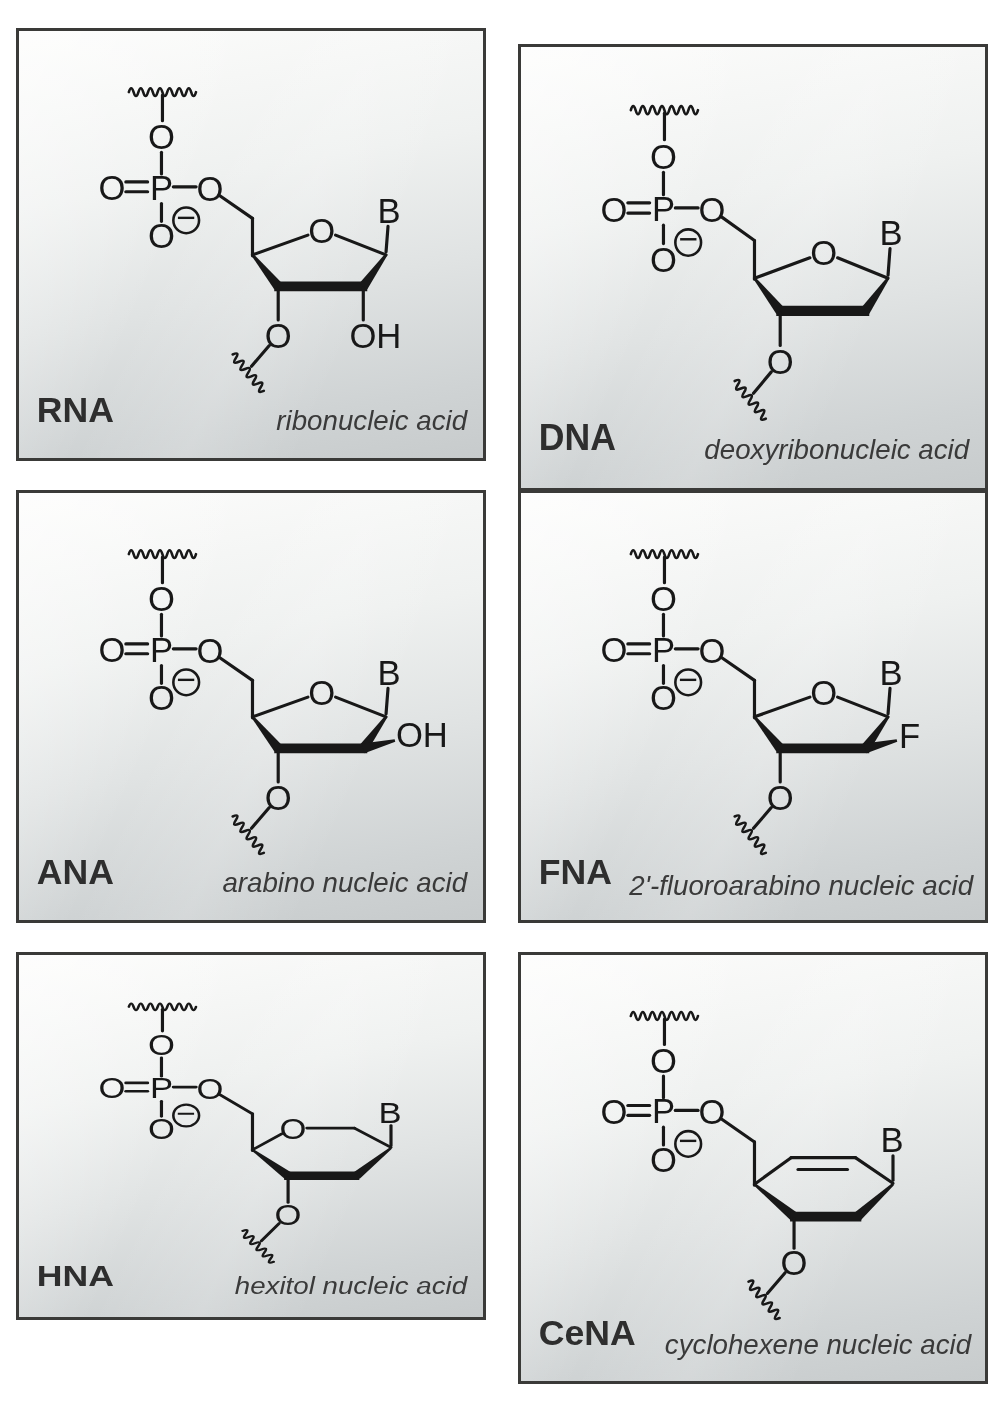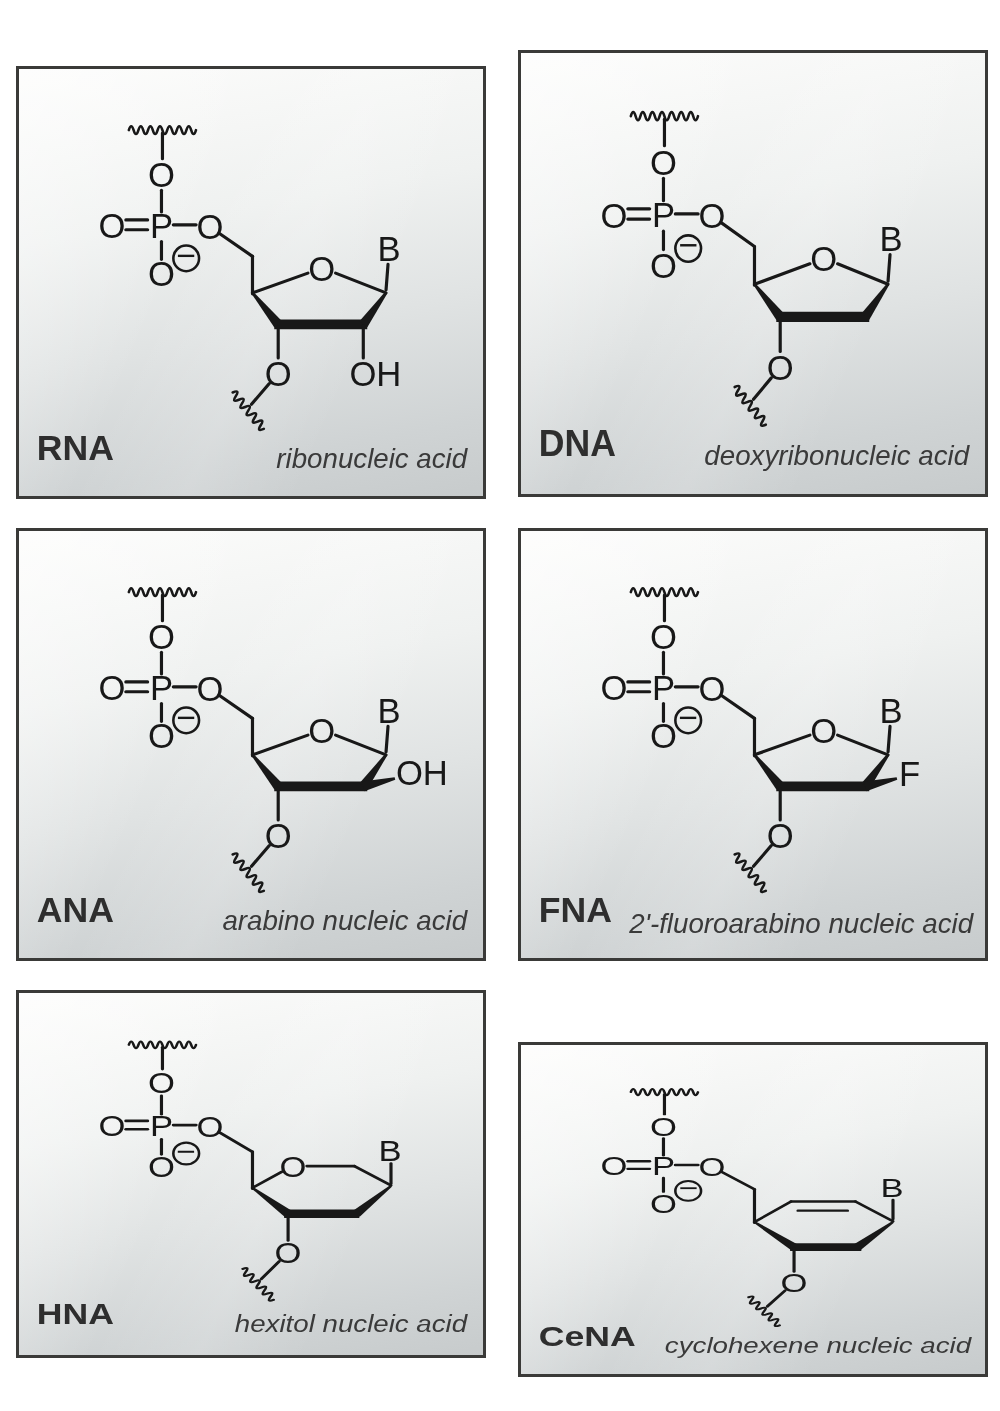--- a/index.html
+++ b/index.html
@@ -4,21 +4,20 @@
 <style>
   html,body{margin:0;padding:0;background:#ffffff;}
   body{width:1000px;height:1411px;position:relative;font-family:"Liberation Sans",sans-serif;}
   .panel{
     position:absolute;width:470px;box-sizing:border-box;
     border:3px solid #3a3a38;
     background:
       linear-gradient(115deg, rgba(255,255,255,.50) 0%, rgba(255,255,255,0) 38%, rgba(255,255,255,.16) 55%, rgba(255,255,255,0) 72%),
       linear-gradient(170deg, #fcfcfb 0%, #eff1f0 35%, #e0e3e3 60%, #cfd3d4 85%, #c7cbcc 100%);
     overflow:hidden;
-    margin-top:38px;
   }
   .panel svg{position:absolute;left:0;top:0;width:100%;height:100%;display:block;}
   .bonds line{stroke:#181818;stroke-width:3.2;stroke-linecap:round;fill:none;}
   .bonds .squig, .squig{stroke:#181818;stroke-width:2.6;stroke-linecap:round;fill:none;}
   .bonds circle{stroke:#181818;stroke-width:2.6;fill:none;}
   .wedge{fill:#181818;stroke:none;}
   text.atom{font-family:"Liberation Sans",sans-serif;font-size:35px;fill:#181818;stroke:none;text-anchor:middle;font-weight:400;}
   text.atom.start{text-anchor:start;}
   text.charge{font-size:34px;}
   text.abbr{font-family:"Liberation Sans",sans-serif;font-size:36px;font-weight:700;fill:#2e2e2e;stroke:none;}
@@ -110,21 +109,21 @@
     <use href="#g-furanose"></use>
     <g class="bonds">
       <line x1="348" y1="261" x2="348" y2="293"></line>
       <text class="atom start" x="334" y="321.5">OH</text>
     </g>
     <text class="abbr" x="18" y="396">RNA</text>
     <text class="name" x="453" y="405" text-anchor="end">ribonucleic acid</text>
   </svg>
 </section>
 
-<section class="panel" style="left:518px;top:12px;height:447px">
+<section class="panel" style="left:518px;top:44px;height:447px">
   <svg viewBox="0 0 469 433" preserveAspectRatio="none">
     <use href="#g-phosphate"></use>
     <use href="#g-furanose"></use>
     <text class="abbr" x="18" y="396">DNA</text>
     <text class="name" x="453" y="405" text-anchor="end">deoxyribonucleic acid</text>
   </svg>
 </section>
 
 <section class="panel" style="left:16px;top:490px;height:433px">
   <svg viewBox="0 0 469 433" preserveAspectRatio="none">
@@ -154,20 +153,20 @@
 
 <section class="panel" style="left:16px;top:952px;height:368px">
   <svg viewBox="0 0 469 433" preserveAspectRatio="none">
     <use href="#g-phosphate"></use>
     <use href="#g-hexitol"></use>
     <text class="abbr" x="18" y="396">HNA</text>
     <text class="name" x="453" y="405" text-anchor="end">hexitol nucleic acid</text>
   </svg>
 </section>
 
-<section class="panel" style="left:518px;top:1004px;height:335px">
+<section class="panel" style="left:518px;top:952px;height:432px">
   <svg viewBox="0 0 469 433" preserveAspectRatio="none">
     <use href="#g-phosphate"></use>
     <use href="#g-cyclohexene"></use>
     <text class="abbr" x="18" y="396">CeNA</text>
     <text class="name" x="455" y="406" text-anchor="end">cyclohexene nucleic acid</text>
   </svg>
 </section>
 
 </body></html>

